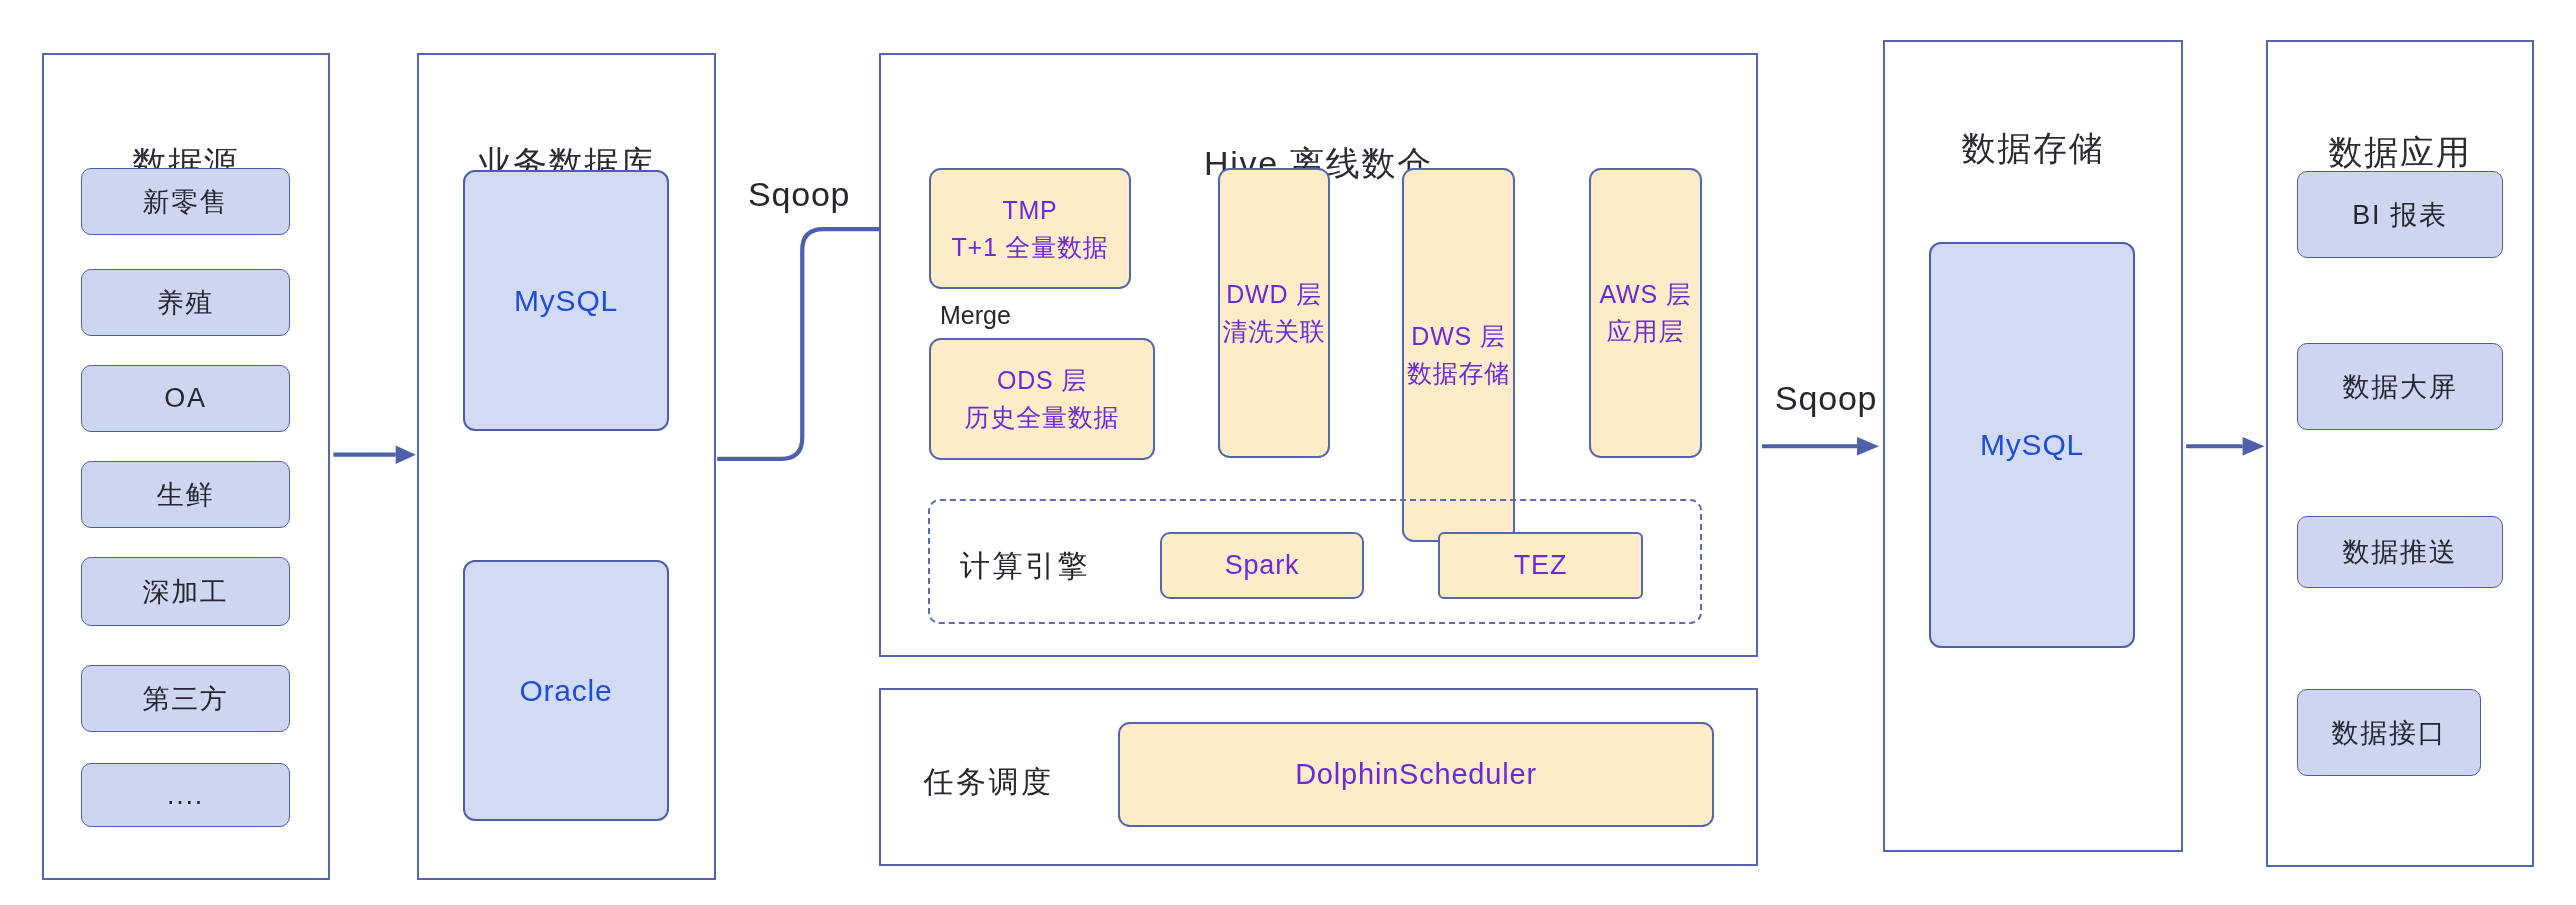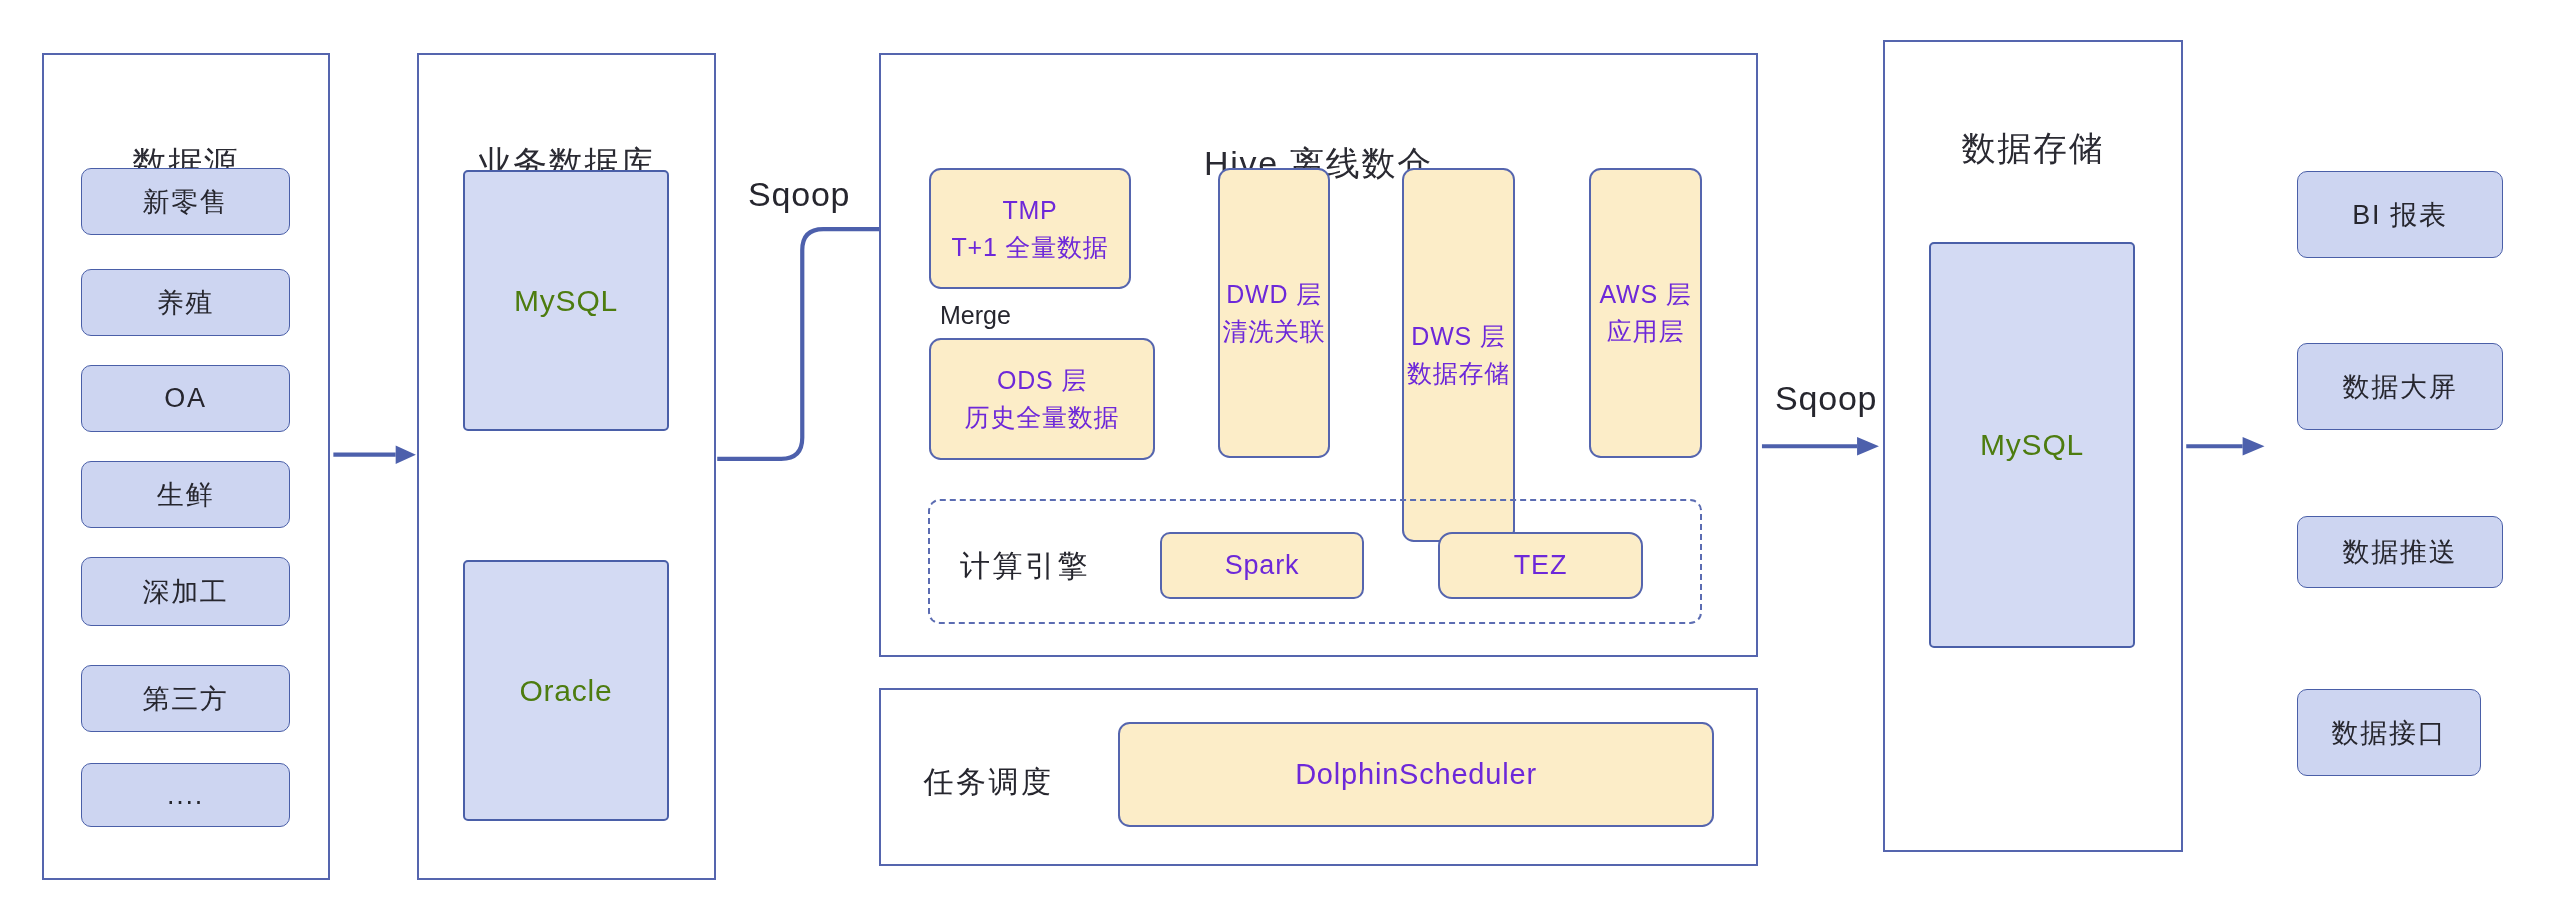--- a/index.html
+++ b/index.html
@@ -2,22 +2,22 @@
 <html style="font-size:13.5px"><head>
 <meta charset="utf-8">
 <style>
   html,body{margin:0;padding:0;background:#ffffff;}
   body{width:2576px;height:906px;font-family:"Liberation Sans","DejaVu Sans",sans-serif;}
   .canvas{position:relative;width:2576px;height:906px;background:#ffffff;overflow:hidden;}
   .panel{position:absolute;border:2.5px solid #5565ae;background:#ffffff;box-sizing:border-box;}
   .panel-title{position:absolute;left:0;right:0;text-align:center;font-size:34px;color:#2a2a32;font-weight:500;letter-spacing:1.7px;}
   .chip{position:absolute;background:#cdd5f1;border:1.7px solid #4a5fa8;border-radius:10px;box-sizing:border-box;
         display:flex;align-items:center;justify-content:center;font-size:27px;color:#26262e;letter-spacing:1.7px;}
-  .bigbox{position:absolute;background:#d3daf3;border:2.1px solid #4a5fa8;border-radius:5px;box-sizing:border-box;
-        display:flex;align-items:center;justify-content:center;font-size:30px;color:#4d7c0f;letter-spacing:0.8px;}
+  .bigbox{position:absolute;background:#d3daf3;border:2.1px solid #4a5fa8;border-radius:12px;box-sizing:border-box;
+        display:flex;align-items:center;justify-content:center;font-size:30px;color:#1d4ed8;letter-spacing:0.8px;}
   .cream{position:absolute;background:#fcedc8;border:2.1px solid #5565ae;border-radius:11.8px;box-sizing:border-box;
         display:flex;flex-direction:column;align-items:center;justify-content:center;
         font-size:25px;color:#6d28d9;line-height:37px;text-align:center;letter-spacing:0.8px;}
   .floatlabel{position:absolute;font-size:34px;color:#26262e;letter-spacing:0.8px;}
   .small-label{position:absolute;font-size:25px;color:#26262e;}
   .zone-label{position:absolute;font-size:30px;color:#26262e;letter-spacing:2.5px;}
   .dashed-group{position:absolute;border:2.1px dashed #5b6cb2;border-radius:11.8px;box-sizing:border-box;background:transparent;}
   svg.wires{position:absolute;left:0;top:0;width:2576px;height:906px;pointer-events:none;}
   svg.wires path{stroke:#4d60ac;stroke-width:5;fill:none;}
   svg.wires polygon{fill:#4d60ac;stroke:none;}
@@ -113,39 +113,42 @@
   </div>
   <div class="cream" style="left:1589px;top:168px;width:113px;height:290px;">
     <div>AWS 层</div>
     <div>应用层</div>
   </div>
   <div class="dashed-group" style="left:928px;top:499px;width:774px;height:125px;"></div>
   <div class="zone-label" style="left:928px;top:546px;width:194px;text-align:center;">计算引擎</div>
   <div class="cream" style="left:1160px;top:532px;width:204px;height:67px;border-radius:10px;font-size:27px;">
       <div>Spark</div>
     </div>
-  <div class="cream" style="left:1438px;top:532px;width:205px;height:67px;border-radius:14px;font-size:27px;">
+  <div class="cream" style="left:1438px;top:532px;width:205px;height:67px;border-radius:6px;font-size:27px;">
       <div>TEZ</div>
     </div>
 
   <div class="panel" style="left:879px;top:688px;width:879px;height:178px;"></div>
   <div class="zone-label" style="left:879px;top:762px;width:219px;text-align:center;">任务调度</div>
   <div class="cream" style="left:1118px;top:722px;width:596px;height:105px;font-size:29px;">
       <div>DolphinScheduler</div>
     </div>
 
   <div class="floatlabel" style="left:1775px;top:379px;">Sqoop</div>
 
   <div class="panel" style="left:1883px;top:40px;width:300px;height:812px;">
     <div class="panel-title" style="top:84px;">数据存储</div>
   </div>
   <div class="bigbox" style="left:1929px;top:242px;width:206px;height:406px;">
       <span>MySQL</span>
     </div>
 
+  <div class="panel" style="left:2266px;top:40px;width:268px;height:827px;">
+    <div class="panel-title" style="top:88px;">数据应用</div>
+  </div>
   <div class="chip" style="left:2297px;top:171px;width:206px;height:87px;">
       <span>BI 报表</span>
     </div>
   <div class="chip" style="left:2297px;top:343px;width:206px;height:87px;">
       <span>数据大屏</span>
     </div>
   <div class="chip" style="left:2297px;top:516px;width:206px;height:72px;align-items:center;">
       <span>数据推送</span>
     </div>
   <div class="chip" style="left:2297px;top:689px;width:184px;height:87px;">

